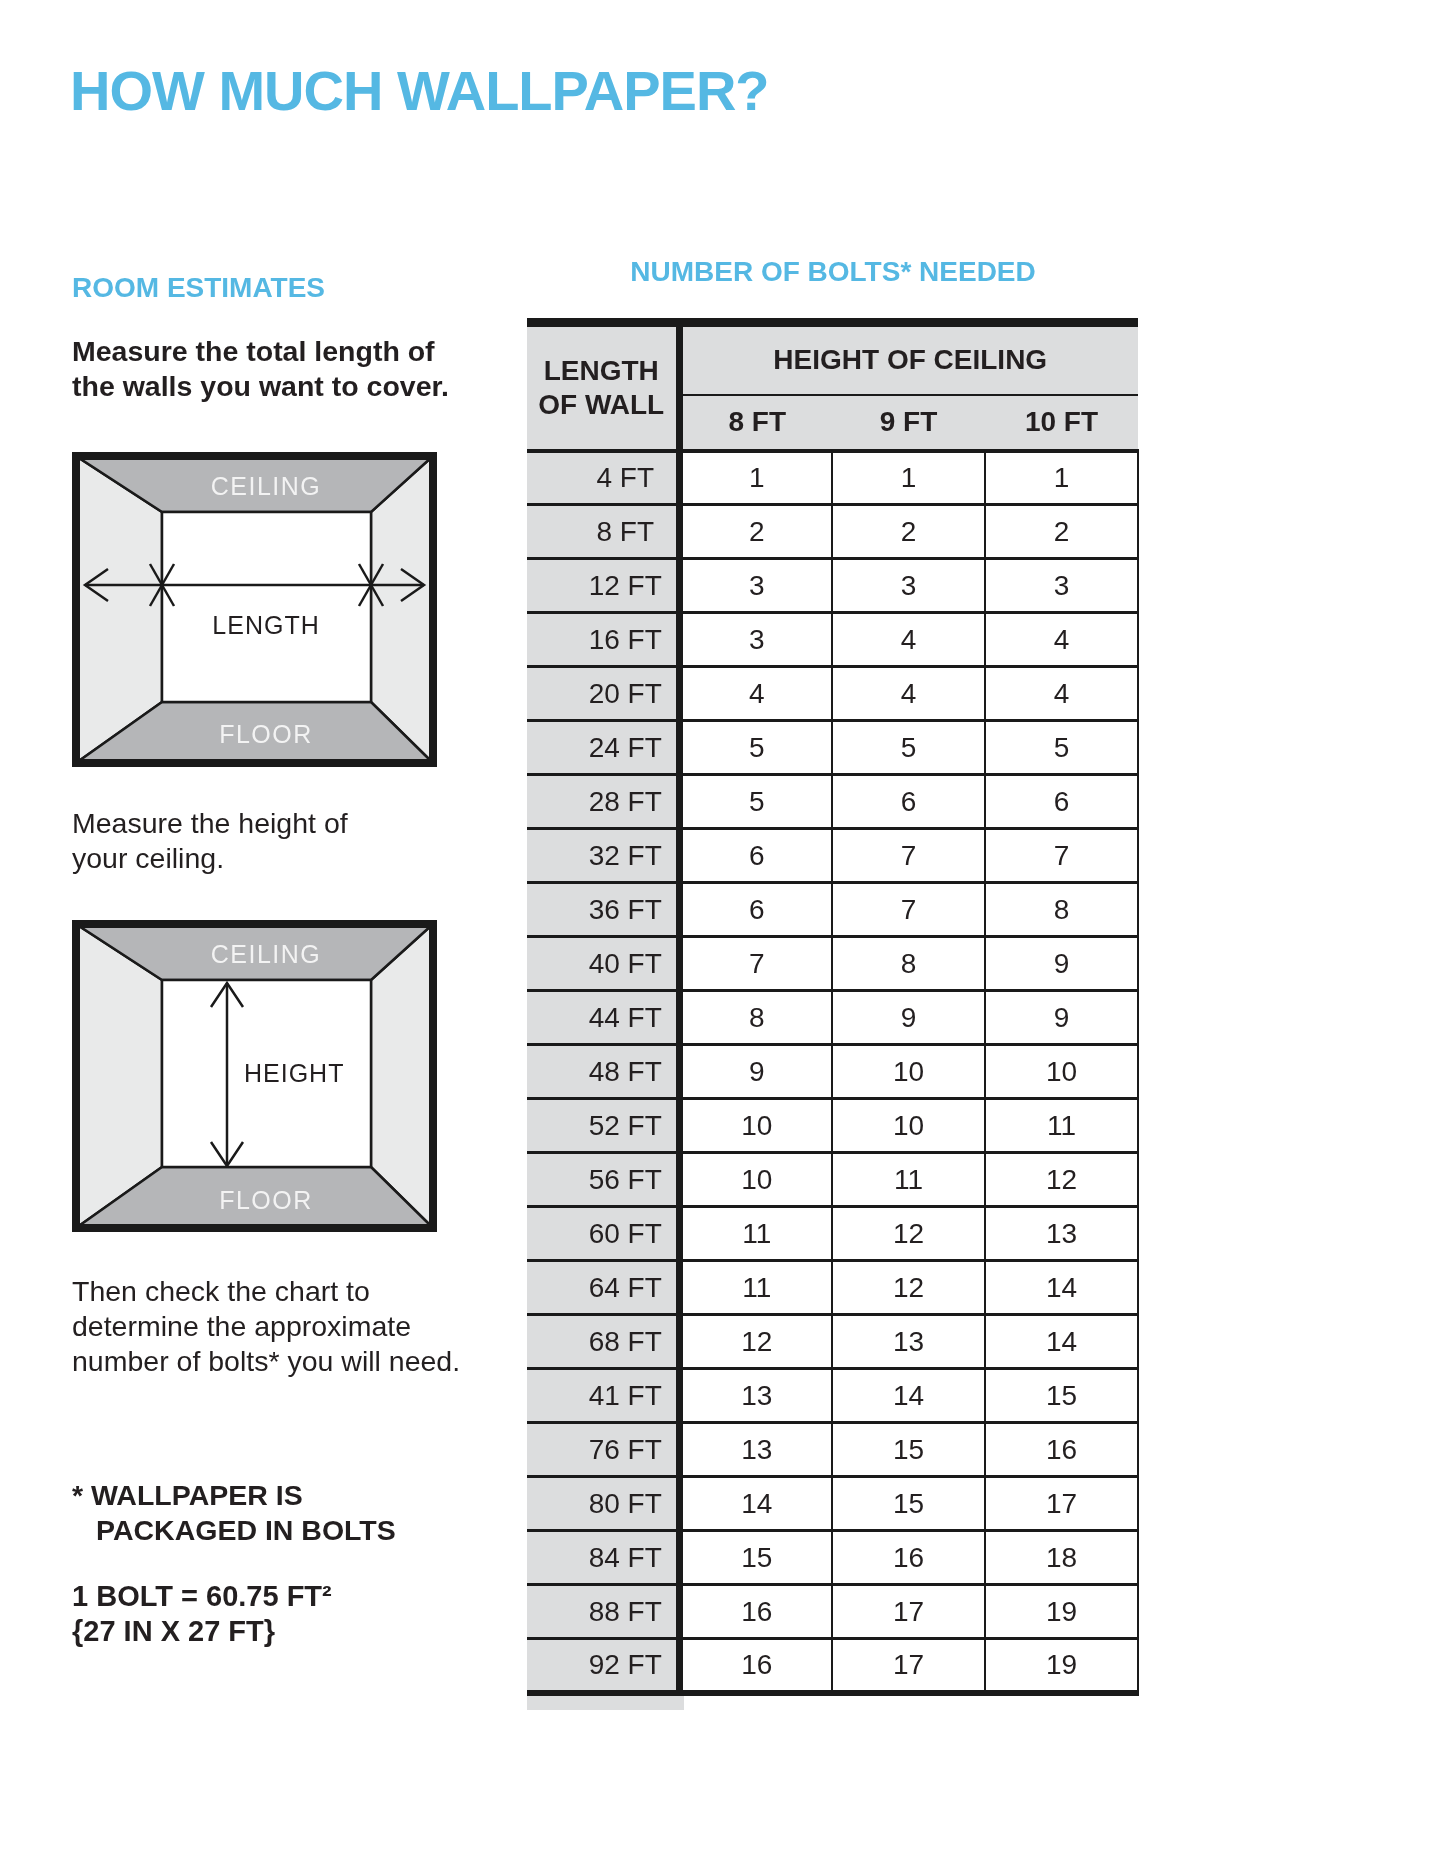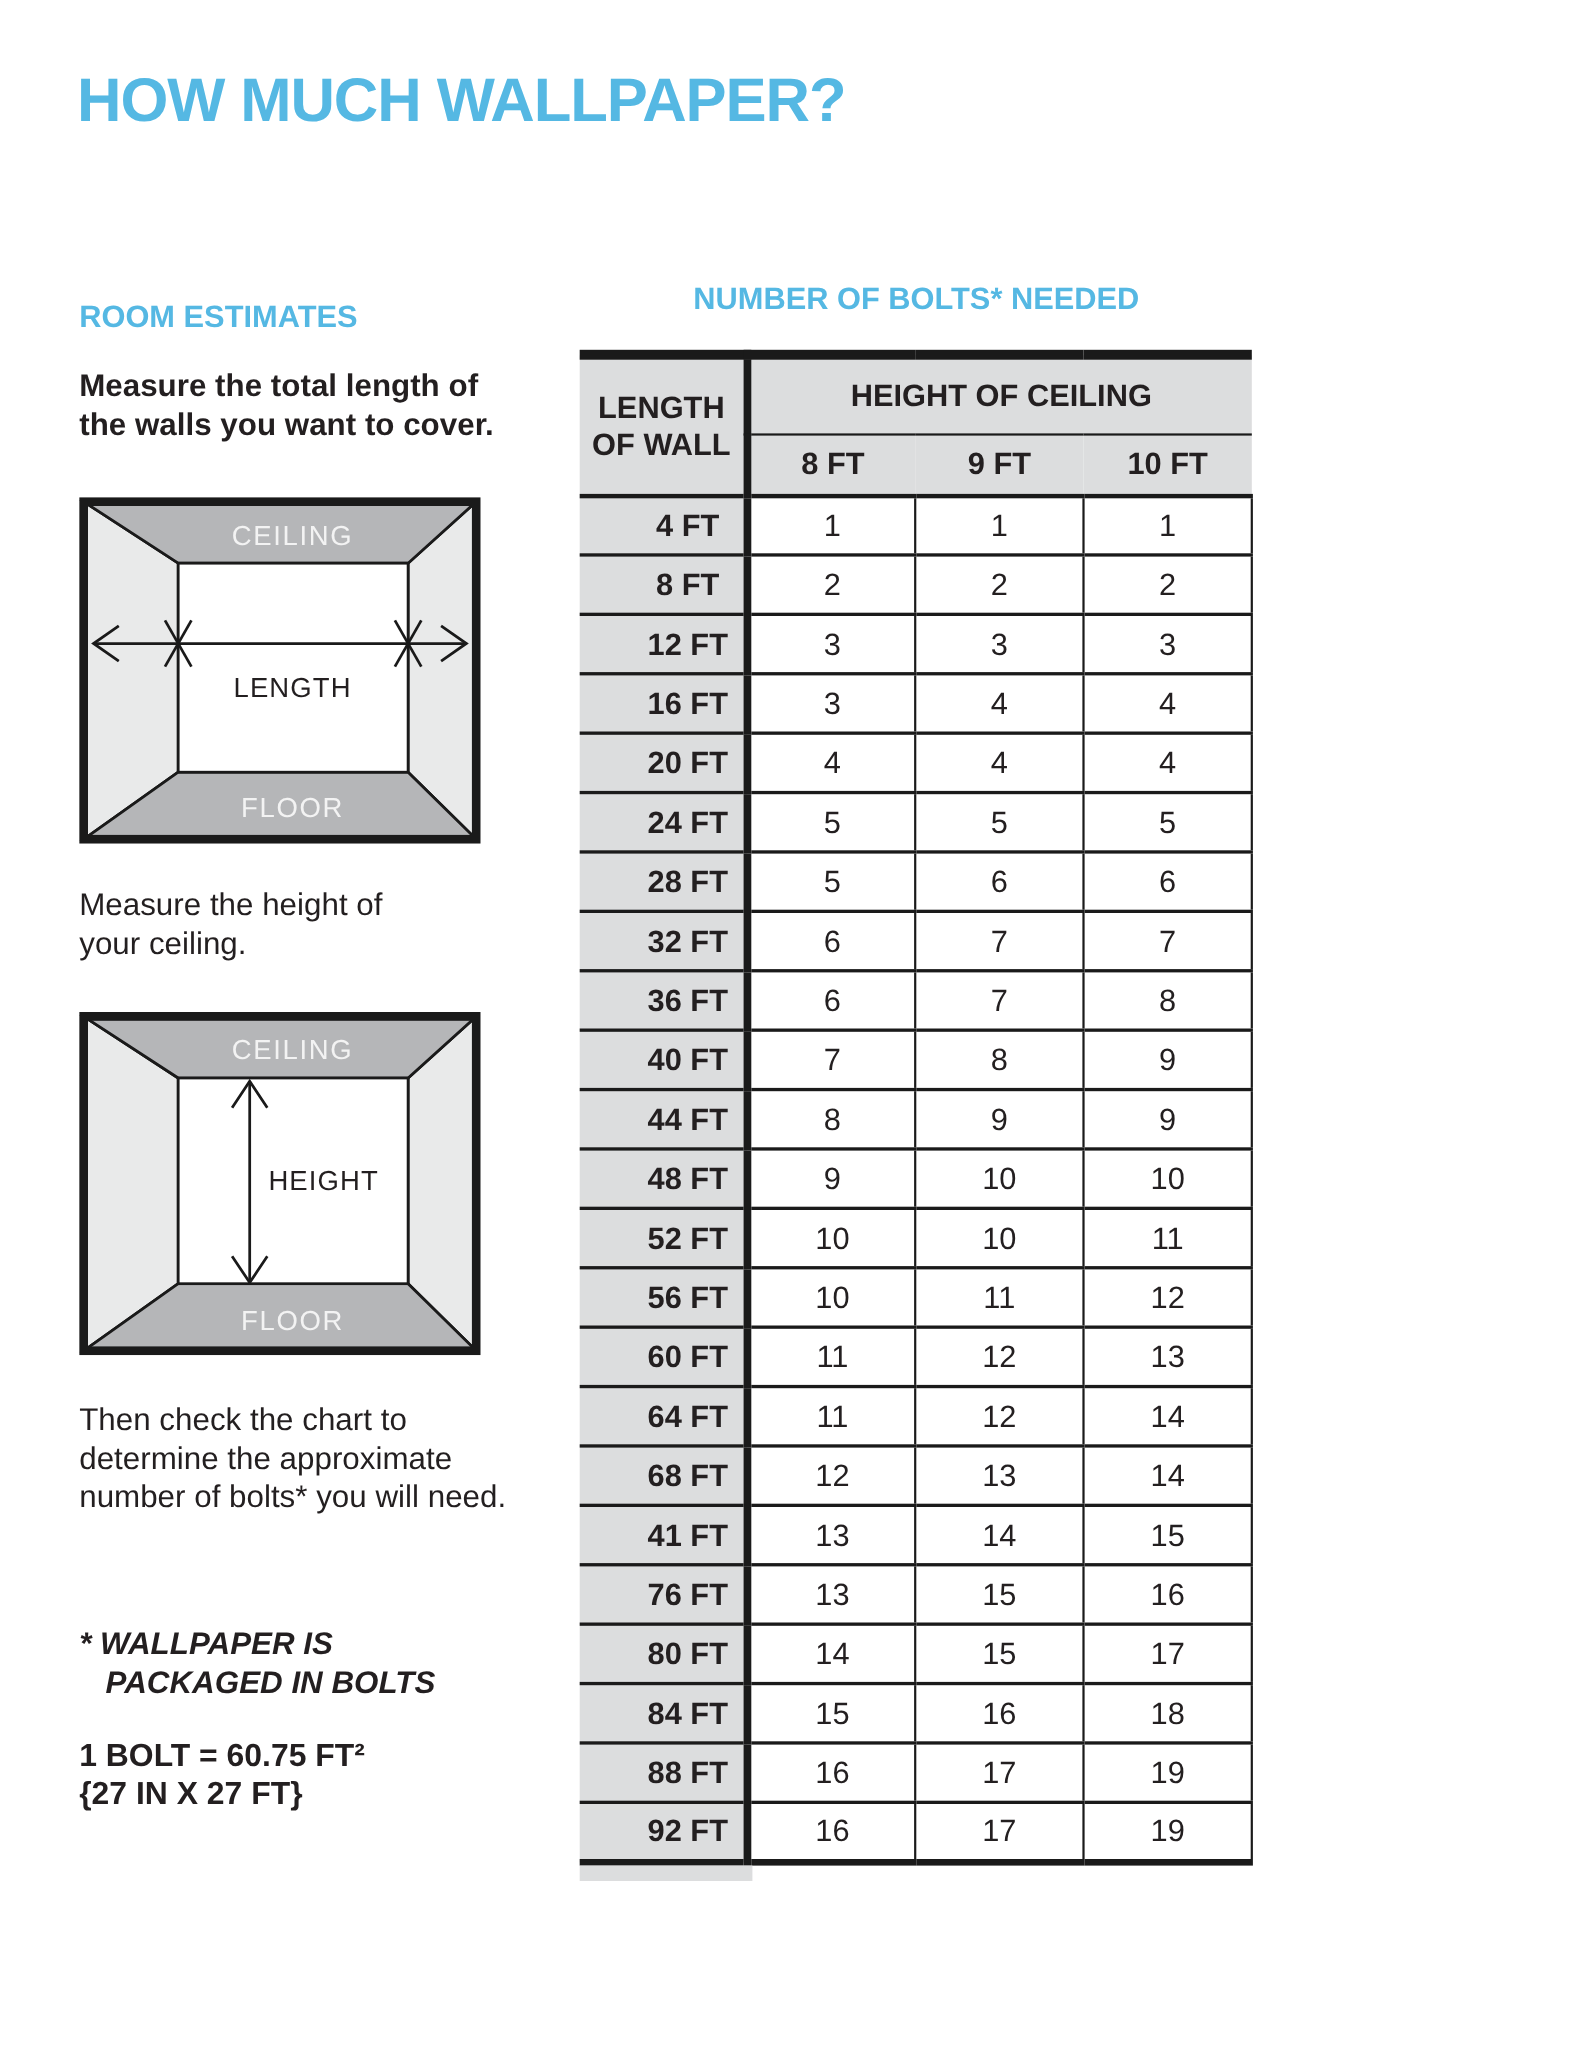--- a/index.html
+++ b/index.html
@@ -31,21 +31,21 @@
   .para{
     position:absolute;left:72px;font-size:28.5px;line-height:35px;
     white-space:pre-line;color:var(--ink);
   }
   .p1{top:334px;font-weight:bold;}
   .p2{top:806px;}
   .p3{top:1274px;}
   .note{
     position:absolute;left:72px;top:1478px;
     font-size:28.5px;line-height:35px;font-weight:bold;
-    white-space:pre-line;padding-left:24px;text-indent:-24px;font-style:italic;
+    white-space:pre-line;padding-left:24px;text-indent:-24px;
   }
   .equation{
     position:absolute;left:72px;top:1579px;
     font-size:29px;line-height:35px;font-weight:bold;white-space:pre-line;
   }
   .diagram{position:absolute;left:72px;}
   .d1{top:452px;}
   .d2{top:920px;}
   svg .trap{fill:var(--trap-gray);stroke:var(--line);stroke-width:2.5;}
   svg .wall{fill:var(--wall-gray);stroke:var(--line);stroke-width:2.5;}
@@ -73,21 +73,21 @@
   th.group{
     background:var(--table-gray);font-weight:bold;height:72px;
     border-bottom:2px solid var(--line);
   }
   th.colhead{
     background:var(--table-gray);font-weight:bold;height:56px;
     border-bottom:4px solid var(--line);
   }
   tbody td{height:54px;border-bottom:3px solid var(--line);}
   tbody td.rowlabel{
-    background:var(--table-gray);font-weight:bold;
+    background:var(--table-gray);font-weight:normal;
     border-right:7px solid var(--line);
     padding-left:48px;
   }
   tbody td.val{border-left:2px solid var(--line);border-right:2px solid var(--line);}
   tbody tr:last-child td{border-bottom:6px solid var(--line);margin-top:16px;}
   .gray-tail{width:157px;height:14px;background:var(--table-gray);}
 </style>
 </head>
 <body>
 

